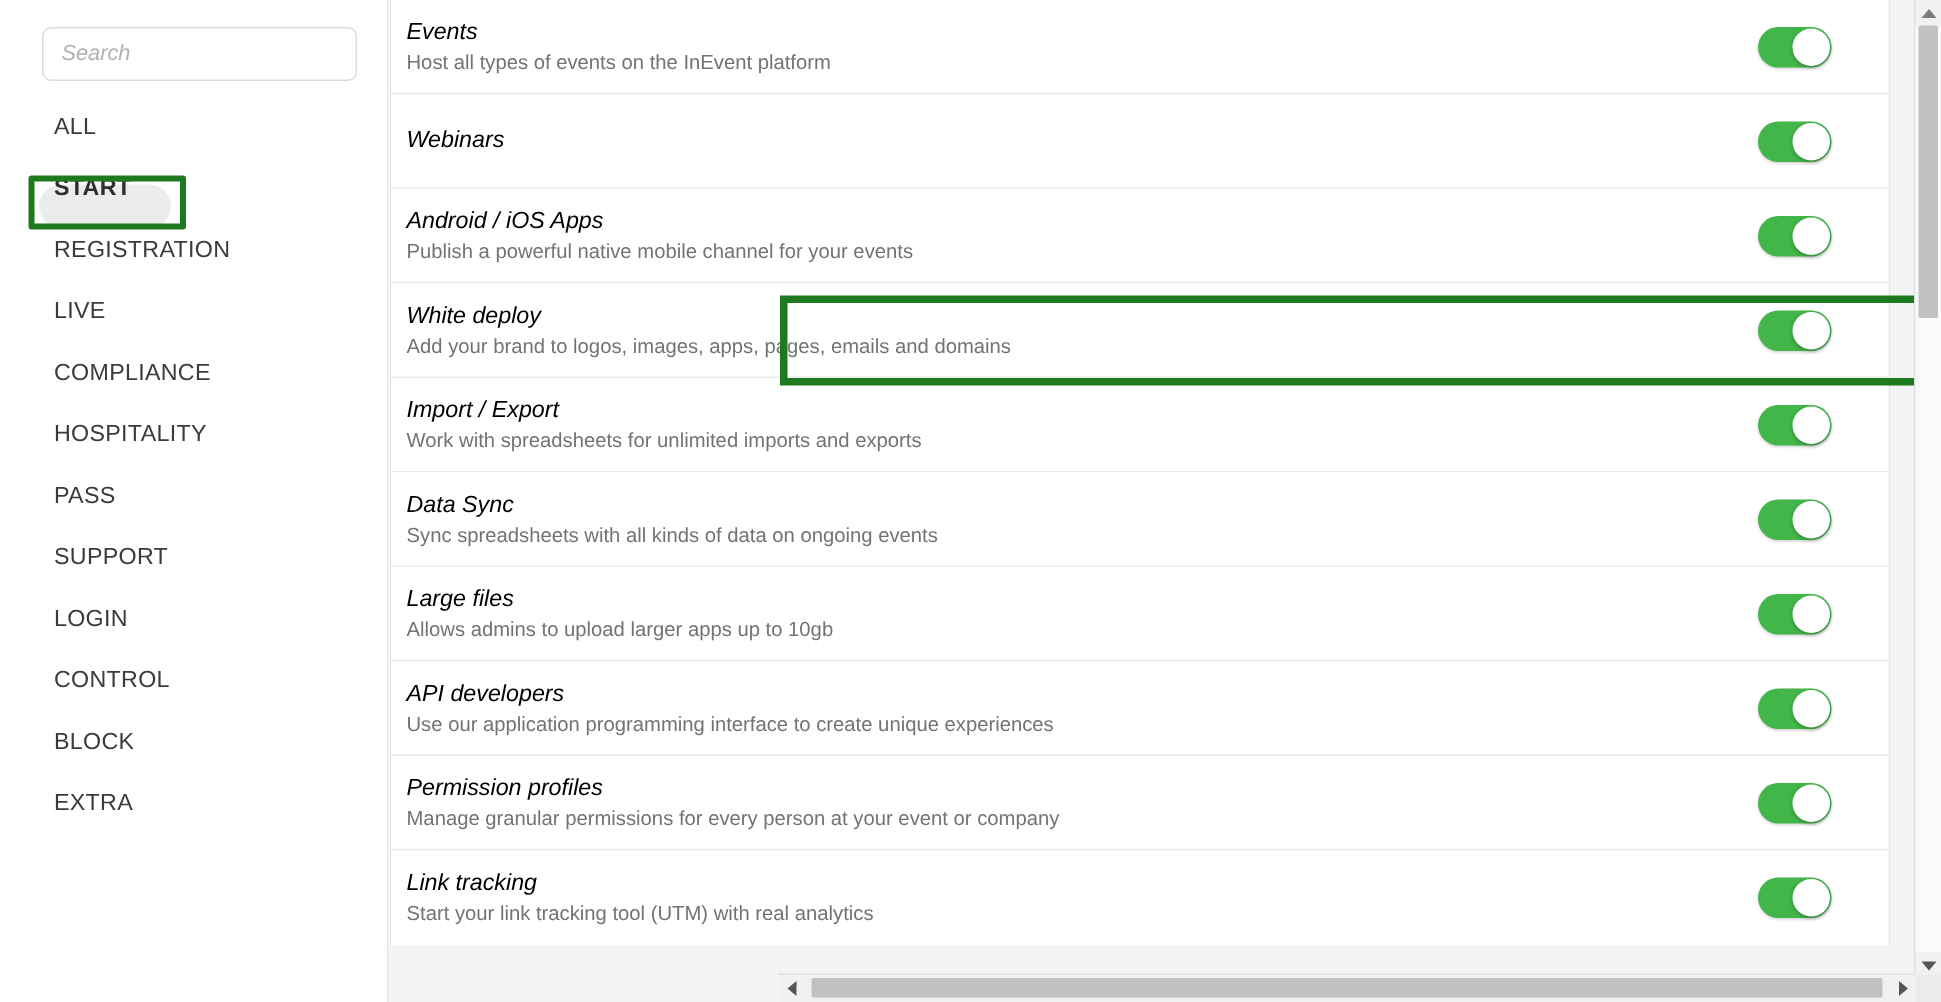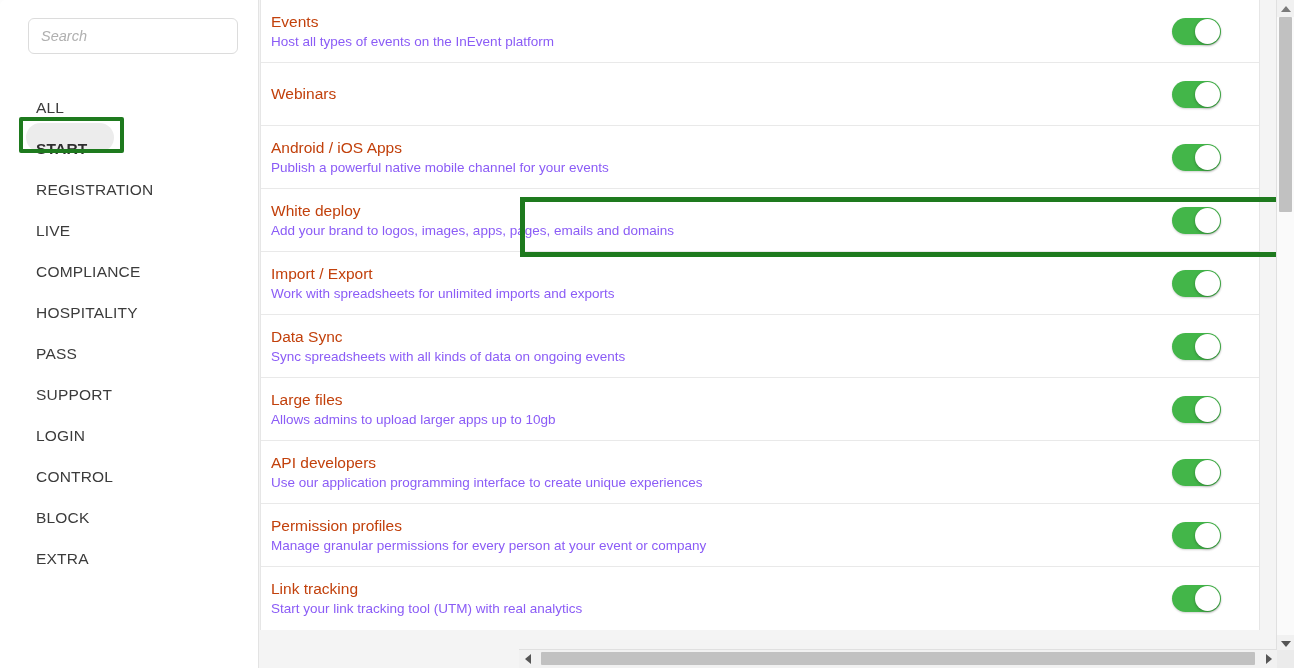--- a/index.html
+++ b/index.html
@@ -62,21 +62,21 @@
     margin-top: 22px;
     list-style: none;
     padding: 0;
     margin-left: 0;
     margin-right: 0;
   }
   .nav-item {
     position: relative;
     height: 41px;
     display: flex;
-    align-items: flex-end;
+    align-items: flex-start;
     padding-left: 36px;
     box-sizing: border-box;
     cursor: pointer;
   }
   .nav-label {
     font-size: 15.5px;
     color: #3b3b3b;
     letter-spacing: 0.2px;
     position: relative;
     z-index: 2;
@@ -138,27 +138,28 @@
     background: #fff;
     cursor: pointer;
   }
   .row:last-child { border-bottom: none; }
   .row-text {
     flex: 1;
     padding-left: 0px;
   }
   .row-title {
     font-size: 15.5px;
-    color: #c2410c;
+    color: #000000;
     line-height: 20px;
     margin-bottom: 1px;
+    font-style: italic;
   }
   .row-desc {
     font-size: 13.5px;
-    color: #8b5cf6;
+    color: #737373;
     line-height: 18px;
   }
 
   
   .toggle {
     width: 49px;
     height: 27px;
     border-radius: 14px;
     background: #43b649;
     position: relative;

